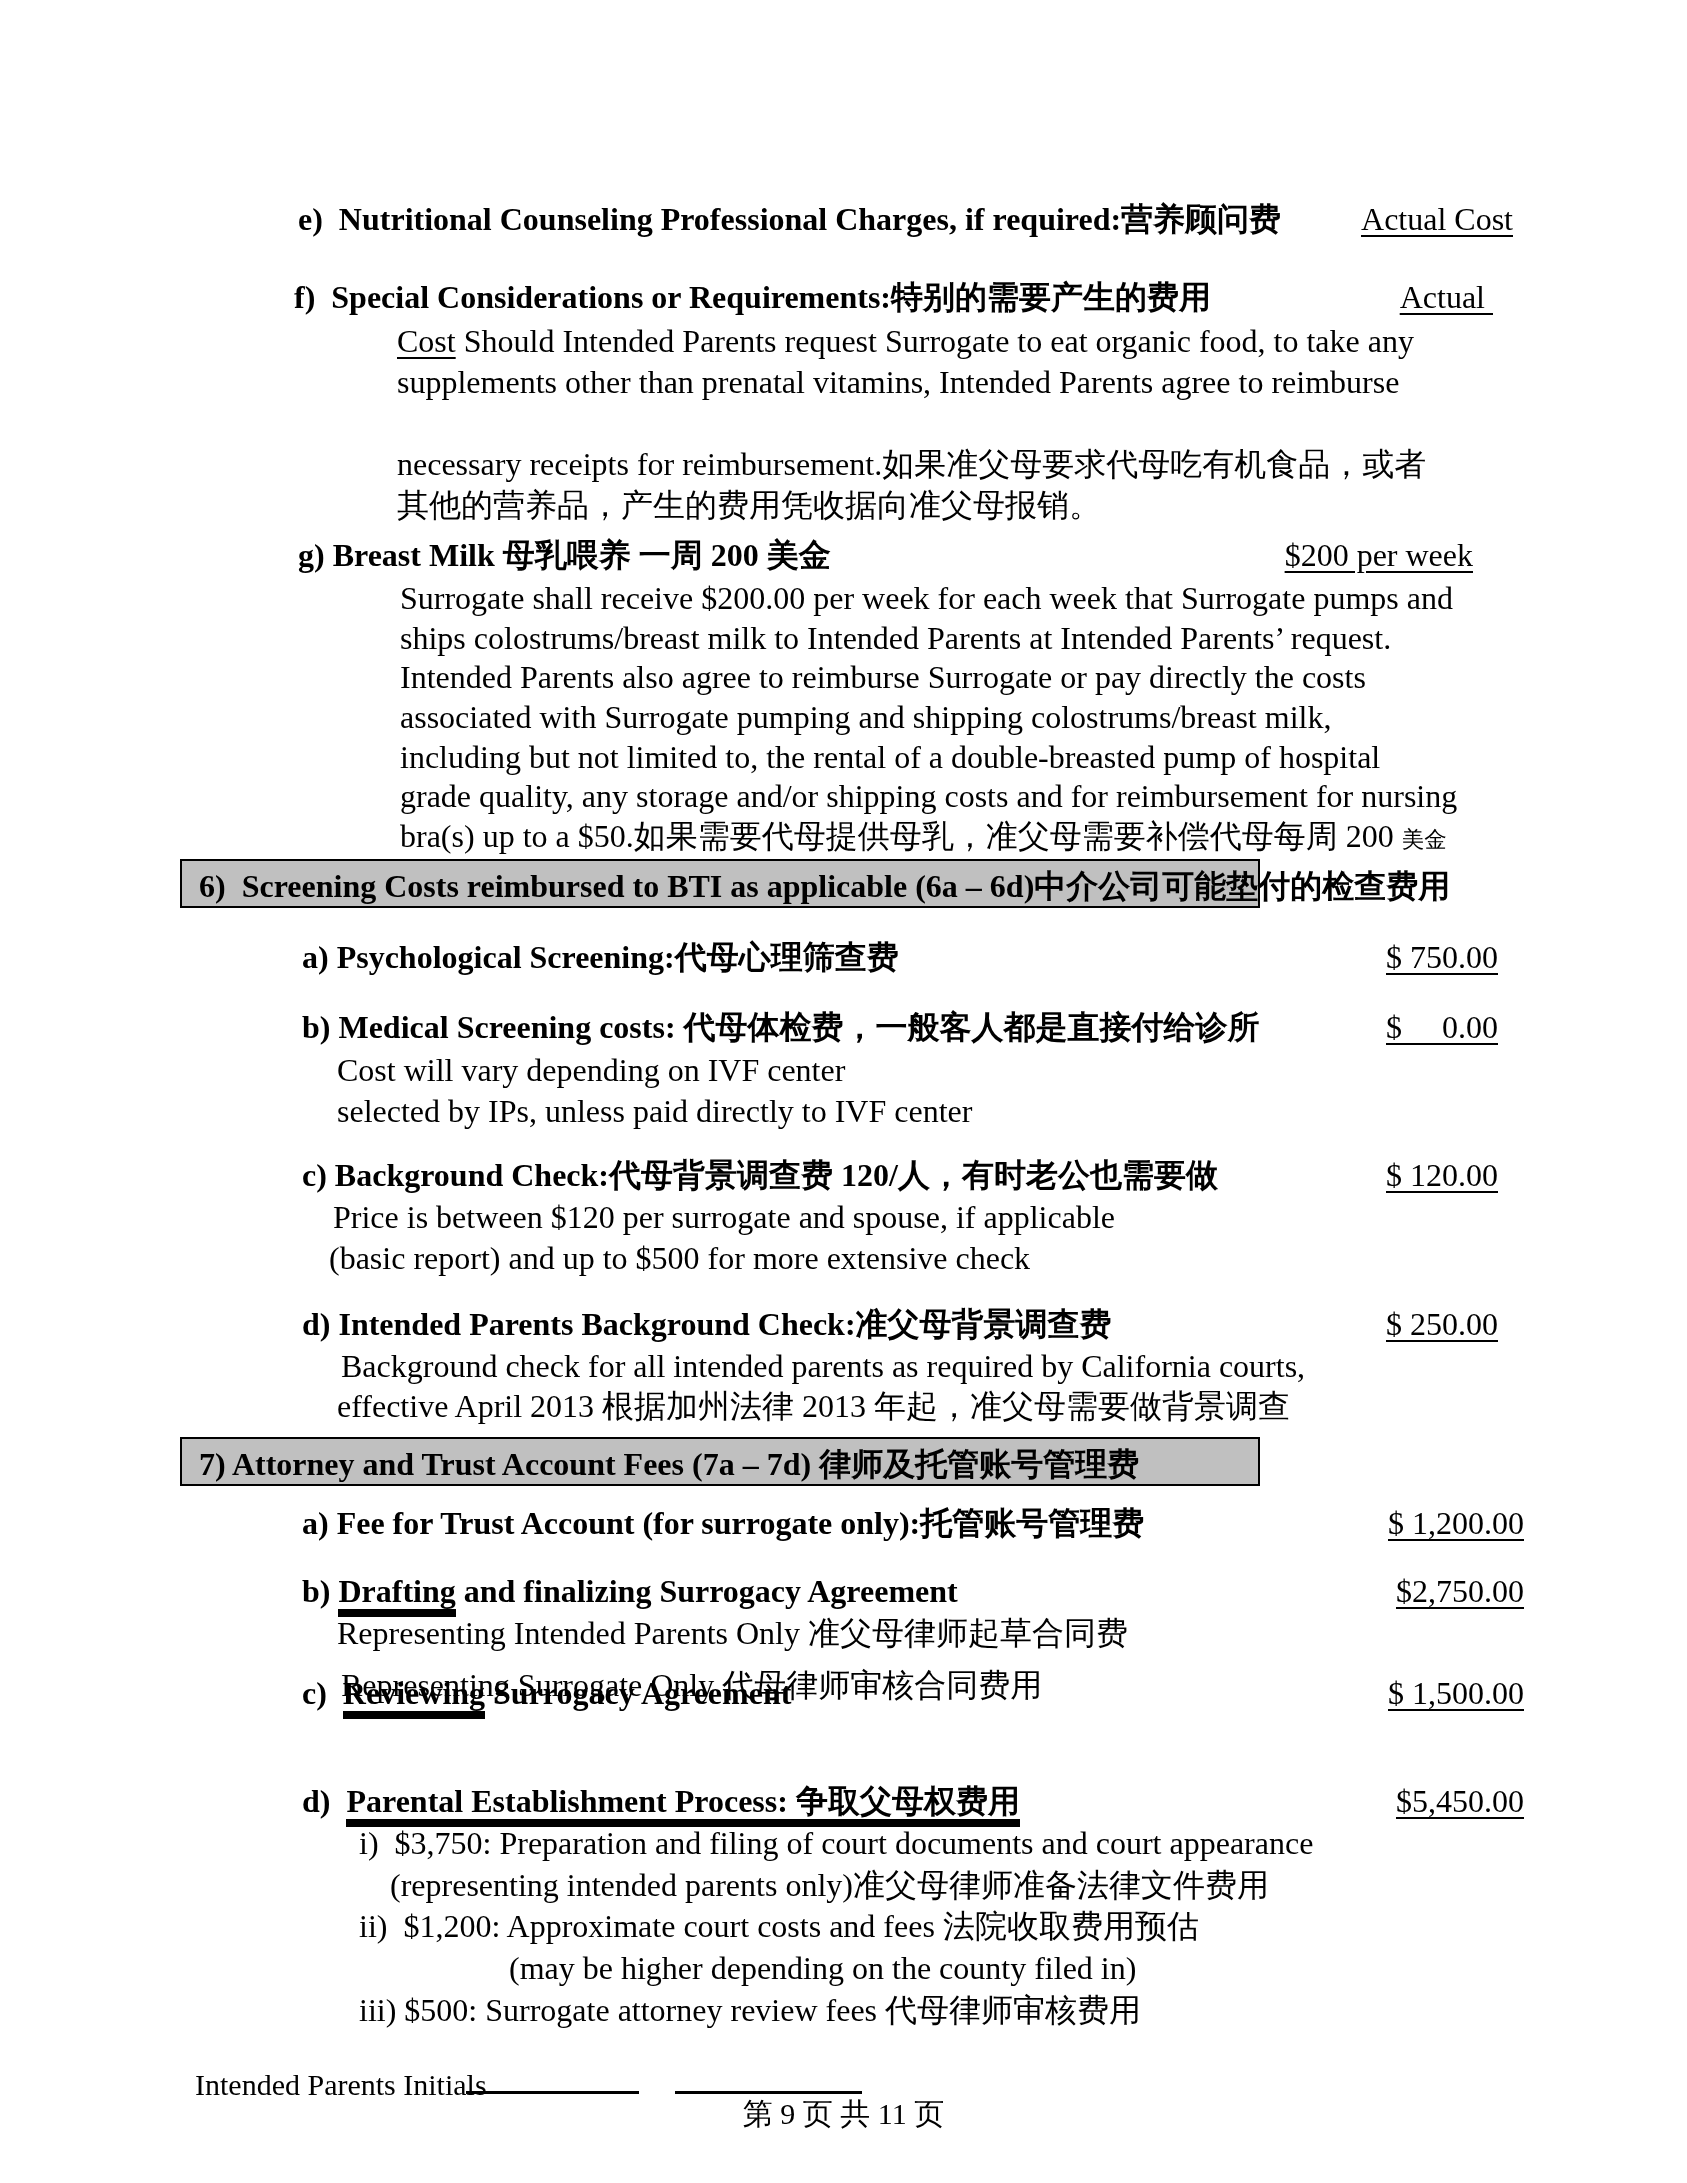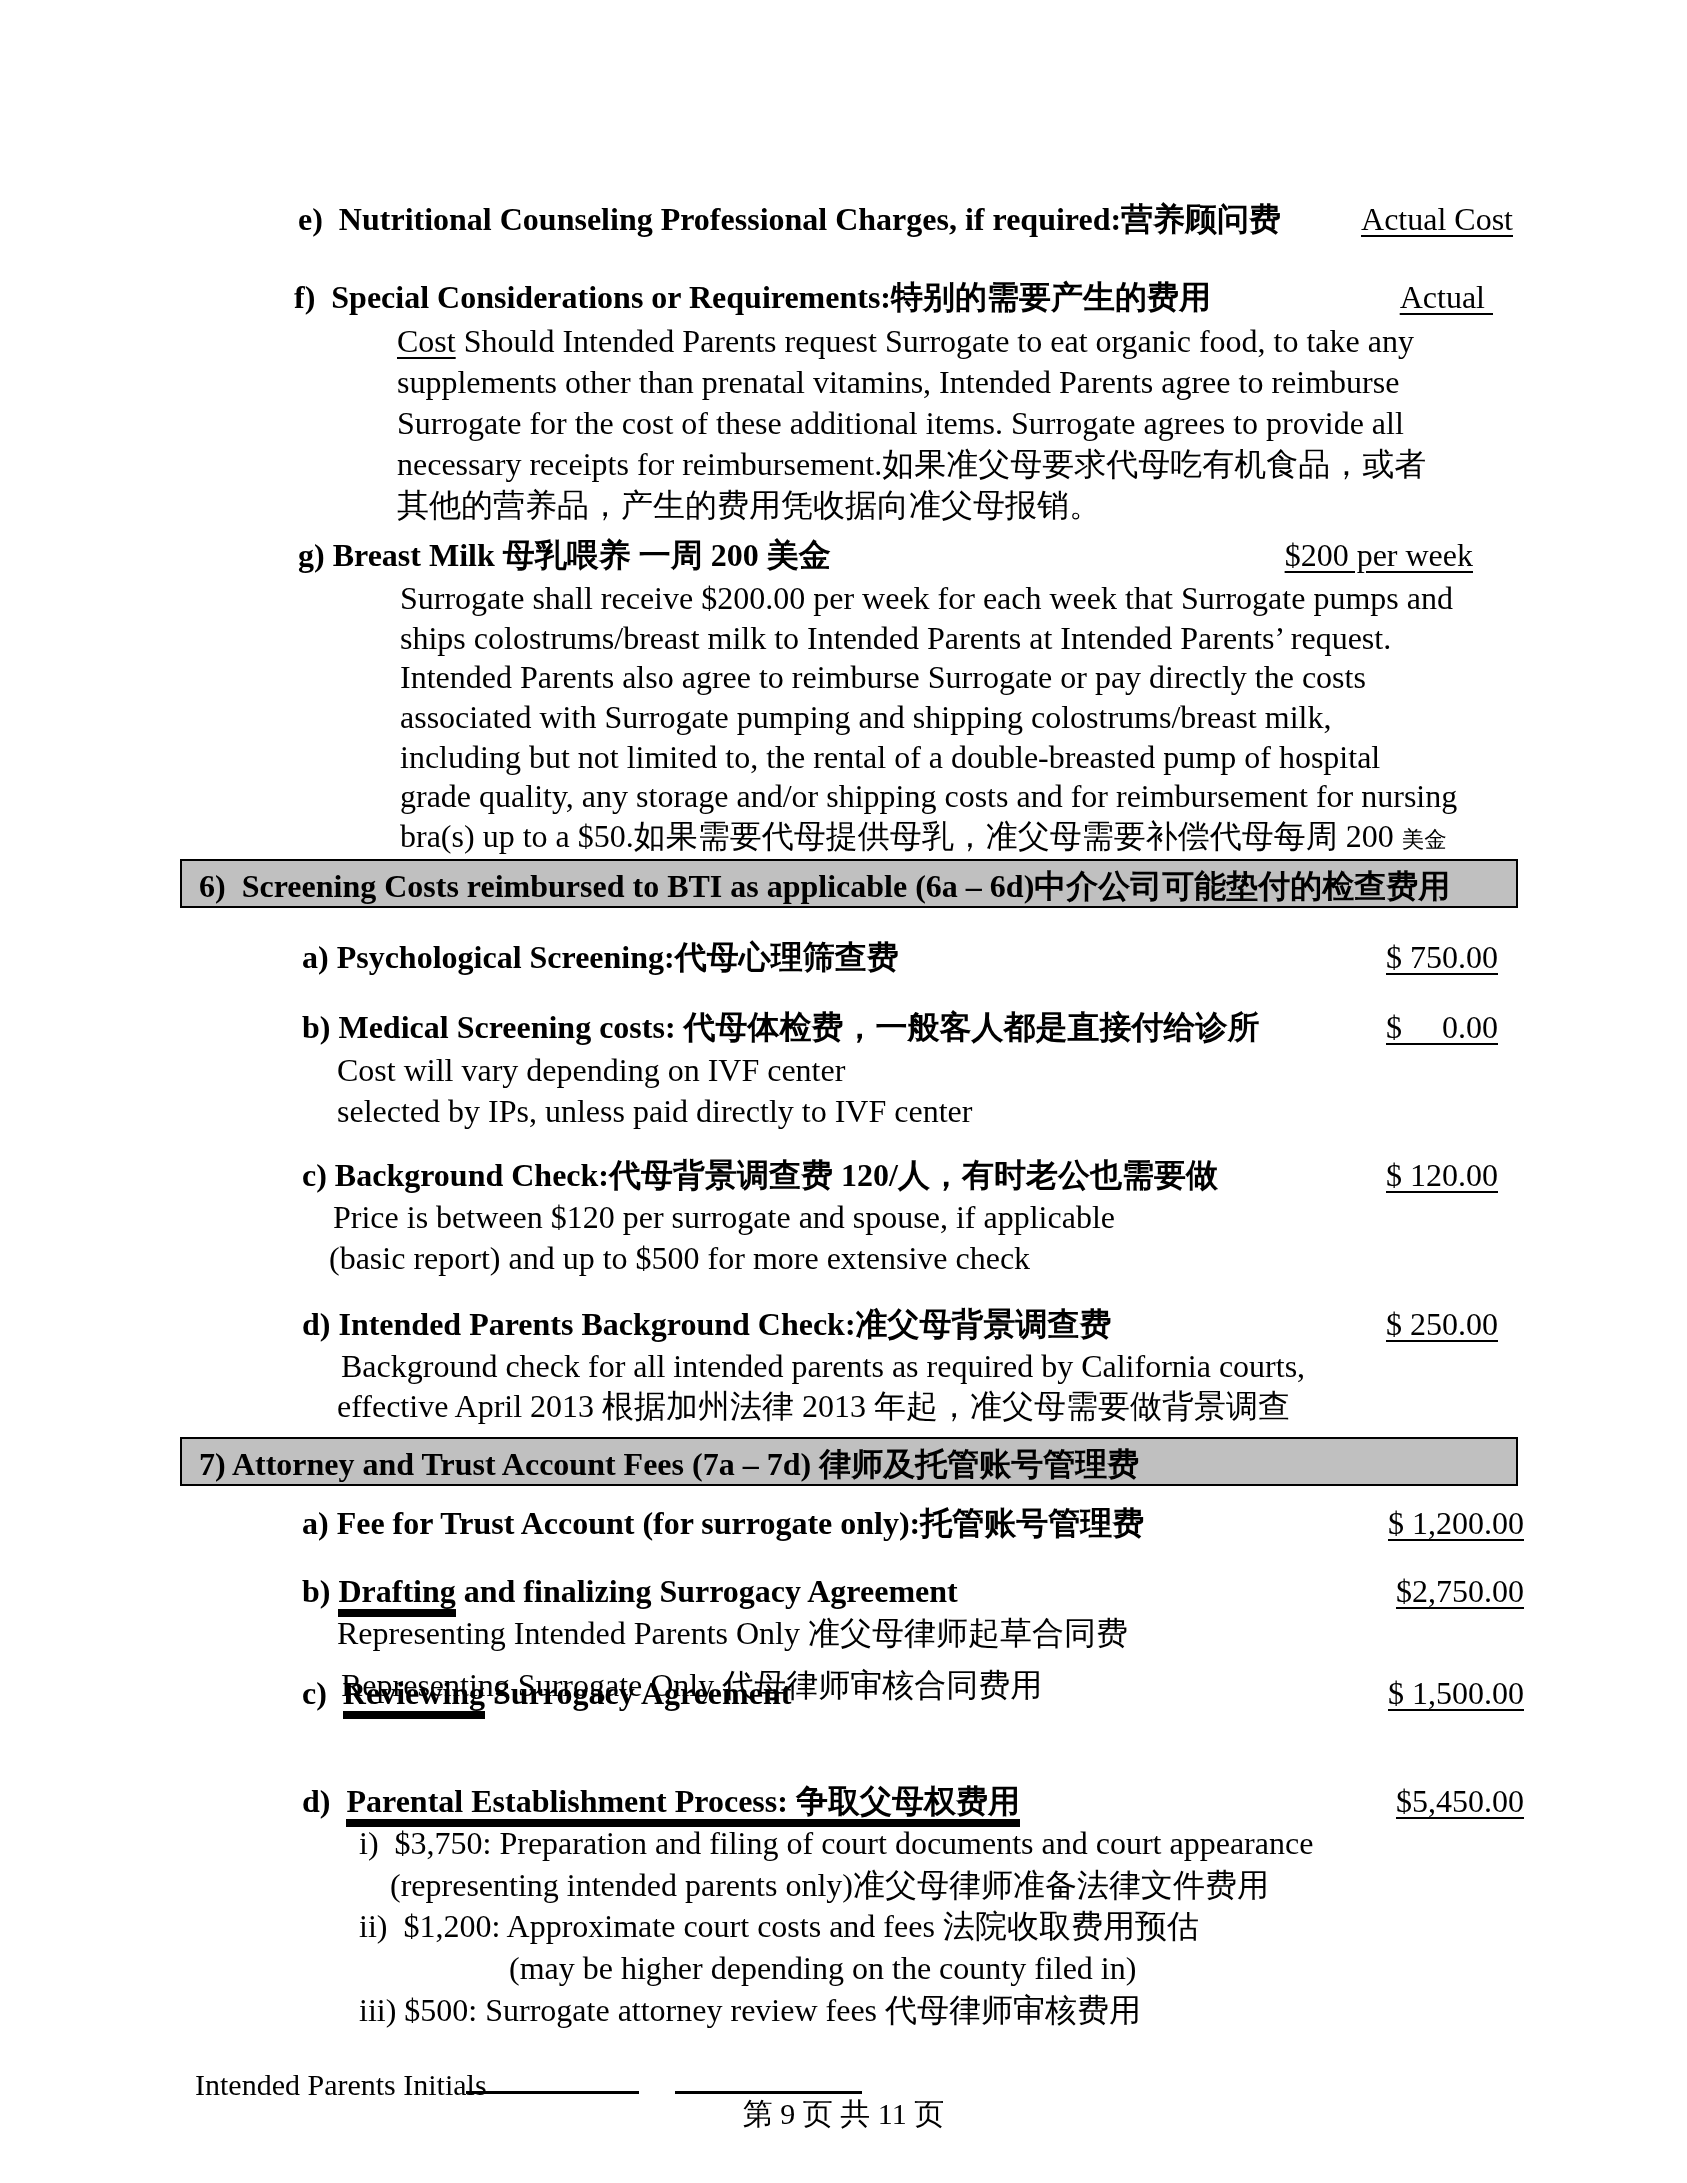--- a/index.html
+++ b/index.html
@@ -12,21 +12,21 @@
     overflow:hidden;
     padding-left:8px;
   }
   .abs{position:absolute;font-size:32px;line-height:1.2;white-space:pre;}
   .b{font-weight:bold;}
   .u{text-decoration:underline;text-decoration-thickness:2px;text-underline-offset:4.6px;}
   .thick-u{border-bottom:8px solid #000;}
   .amt6{right:197px;text-align:left;}
   .amt7{right:171px;text-align:center;}
   .sec-box{
-    position:absolute;left:180px;width:1338px;height:49px;
+    position:absolute;left:180px;width:1080px;height:49px;
     box-sizing:border-box;border:2.6px solid #000;
     background:#c0c0c0;
     font-size:32px;font-weight:bold;line-height:1.0;
     padding:9.3px 0 0 17px;white-space:pre;
   }
   .bar{position:absolute;height:2.6px;background:#000;}
   .small-cjk{font-size:22.5px;margin-top:34px;}
   .footer-text{font-size:30px;}
 </style>
 </head>
@@ -34,21 +34,20 @@
 
 <div class="page">
 
   <div class="abs b" style="left:298px;top:200px">e)  Nutritional Counseling Professional Charges, if required:营养顾问费</div>
   <div class="abs u" style="top:200px;right:182px">Actual Cost</div>
 
   <div class="abs b" style="left:294px;top:278px">f)  Special Considerations or Requirements:特别的需要产生的费用</div>
   <div class="abs u" style="top:278px;right:202px">Actual </div>
   <div class="abs" style="left:397px;top:322px"><span class="u">Cost</span><span> Should Intended Parents request Surrogate to eat organic food, to take any</span></div>
   <div class="abs" style="left:397px;top:363px">supplements other than prenatal vitamins, Intended Parents agree to reimburse</div>
-  <div class="abs" style="left:397px;top:404px">Surrogate for the cost of these additional items. Surrogate agrees to provide all</div>
   <div class="abs" style="left:397px;top:445px">necessary receipts for reimbursement.如果准父母要求代母吃有机食品，或者</div>
   <div class="abs" style="left:397px;top:486px">其他的营养品，产生的费用凭收据向准父母报销。</div>
 
   <div class="abs b" style="left:298px;top:536px">g) Breast Milk 母乳喂养 一周 200 美金</div>
   <div class="abs u" style="top:536px;right:222px">$200 per week</div>
   <div class="abs" style="left:400px;top:579px">Surrogate shall receive $200.00 per week for each week that Surrogate pumps and</div>
   <div class="abs" style="left:400px;top:619px">ships colostrums/breast milk to Intended Parents at Intended Parents’ request.</div>
   <div class="abs" style="left:400px;top:658px">Intended Parents also agree to reimburse Surrogate or pay directly the costs</div>
   <div class="abs" style="left:400px;top:698px">associated with Surrogate pumping and shipping colostrums/breast milk,</div>
   <div class="abs" style="left:400px;top:738px">including but not limited to, the rental of a double-breasted pump of hospital</div>

